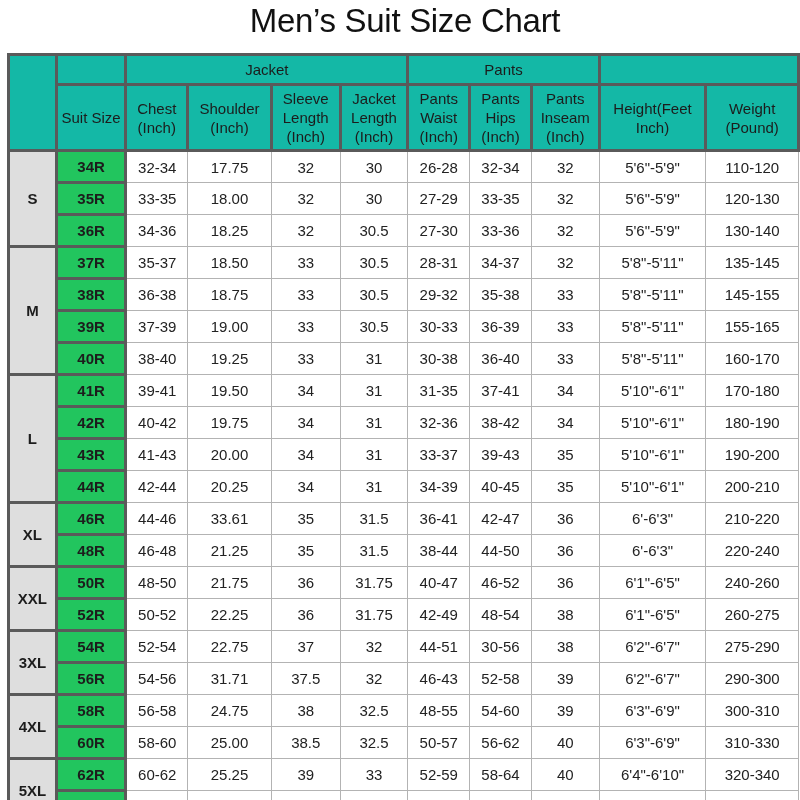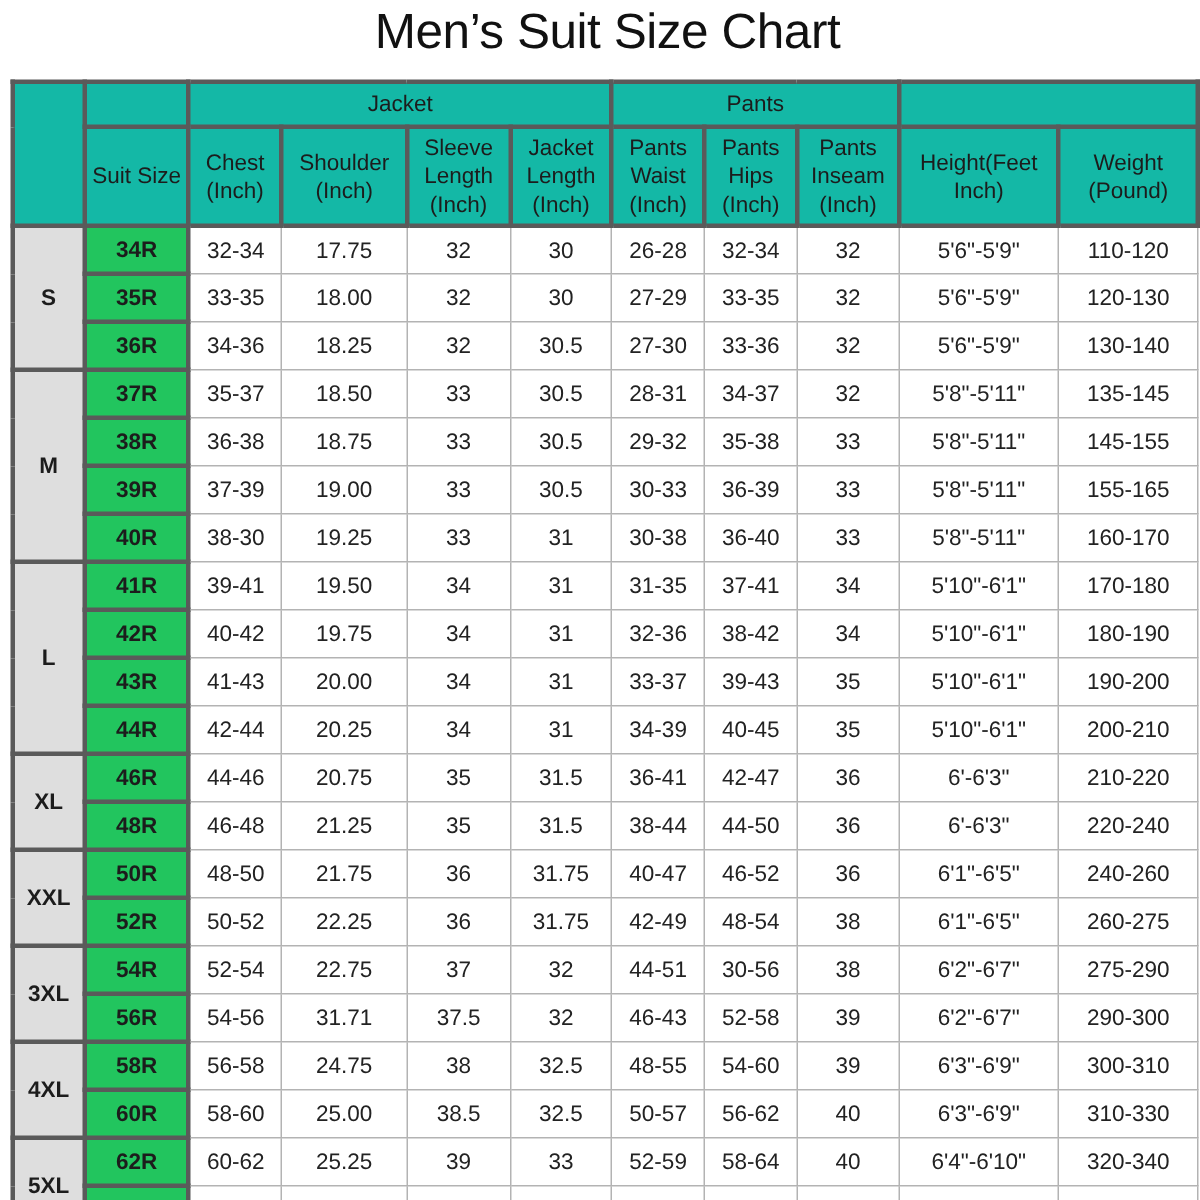--- a/index.html
+++ b/index.html
@@ -126,21 +126,21 @@
         <td class="val">33</td>
         <td class="val">30.5</td>
         <td class="val">30-33</td>
         <td class="val">36-39</td>
         <td class="val">33</td>
         <td class="val">5'8"-5'11"</td>
         <td class="val">155-165</td>
       </tr>
       <tr class="row">
         <td class="size">40R</td>
-        <td class="val">38-30</td>
+        <td class="val">38-40</td>
         <td class="val">19.25</td>
         <td class="val">33</td>
         <td class="val">31</td>
         <td class="val">30-38</td>
         <td class="val">36-40</td>
         <td class="val">33</td>
         <td class="val">5'8"-5'11"</td>
         <td class="val">160-170</td>
       </tr>
       <tr class="row">
@@ -189,21 +189,21 @@
         <td class="val">34-39</td>
         <td class="val">40-45</td>
         <td class="val">35</td>
         <td class="val">5'10"-6'1"</td>
         <td class="val">200-210</td>
       </tr>
       <tr class="row">
         <td class="group" rowspan="2">XL</td>
         <td class="size">46R</td>
         <td class="val">44-46</td>
-        <td class="val">20.75</td>
+        <td class="val">33.61</td>
         <td class="val">35</td>
         <td class="val">31.5</td>
         <td class="val">36-41</td>
         <td class="val">42-47</td>
         <td class="val">36</td>
         <td class="val">6'-6'3"</td>
         <td class="val">210-220</td>
       </tr>
       <tr class="row">
         <td class="size">48R</td>

